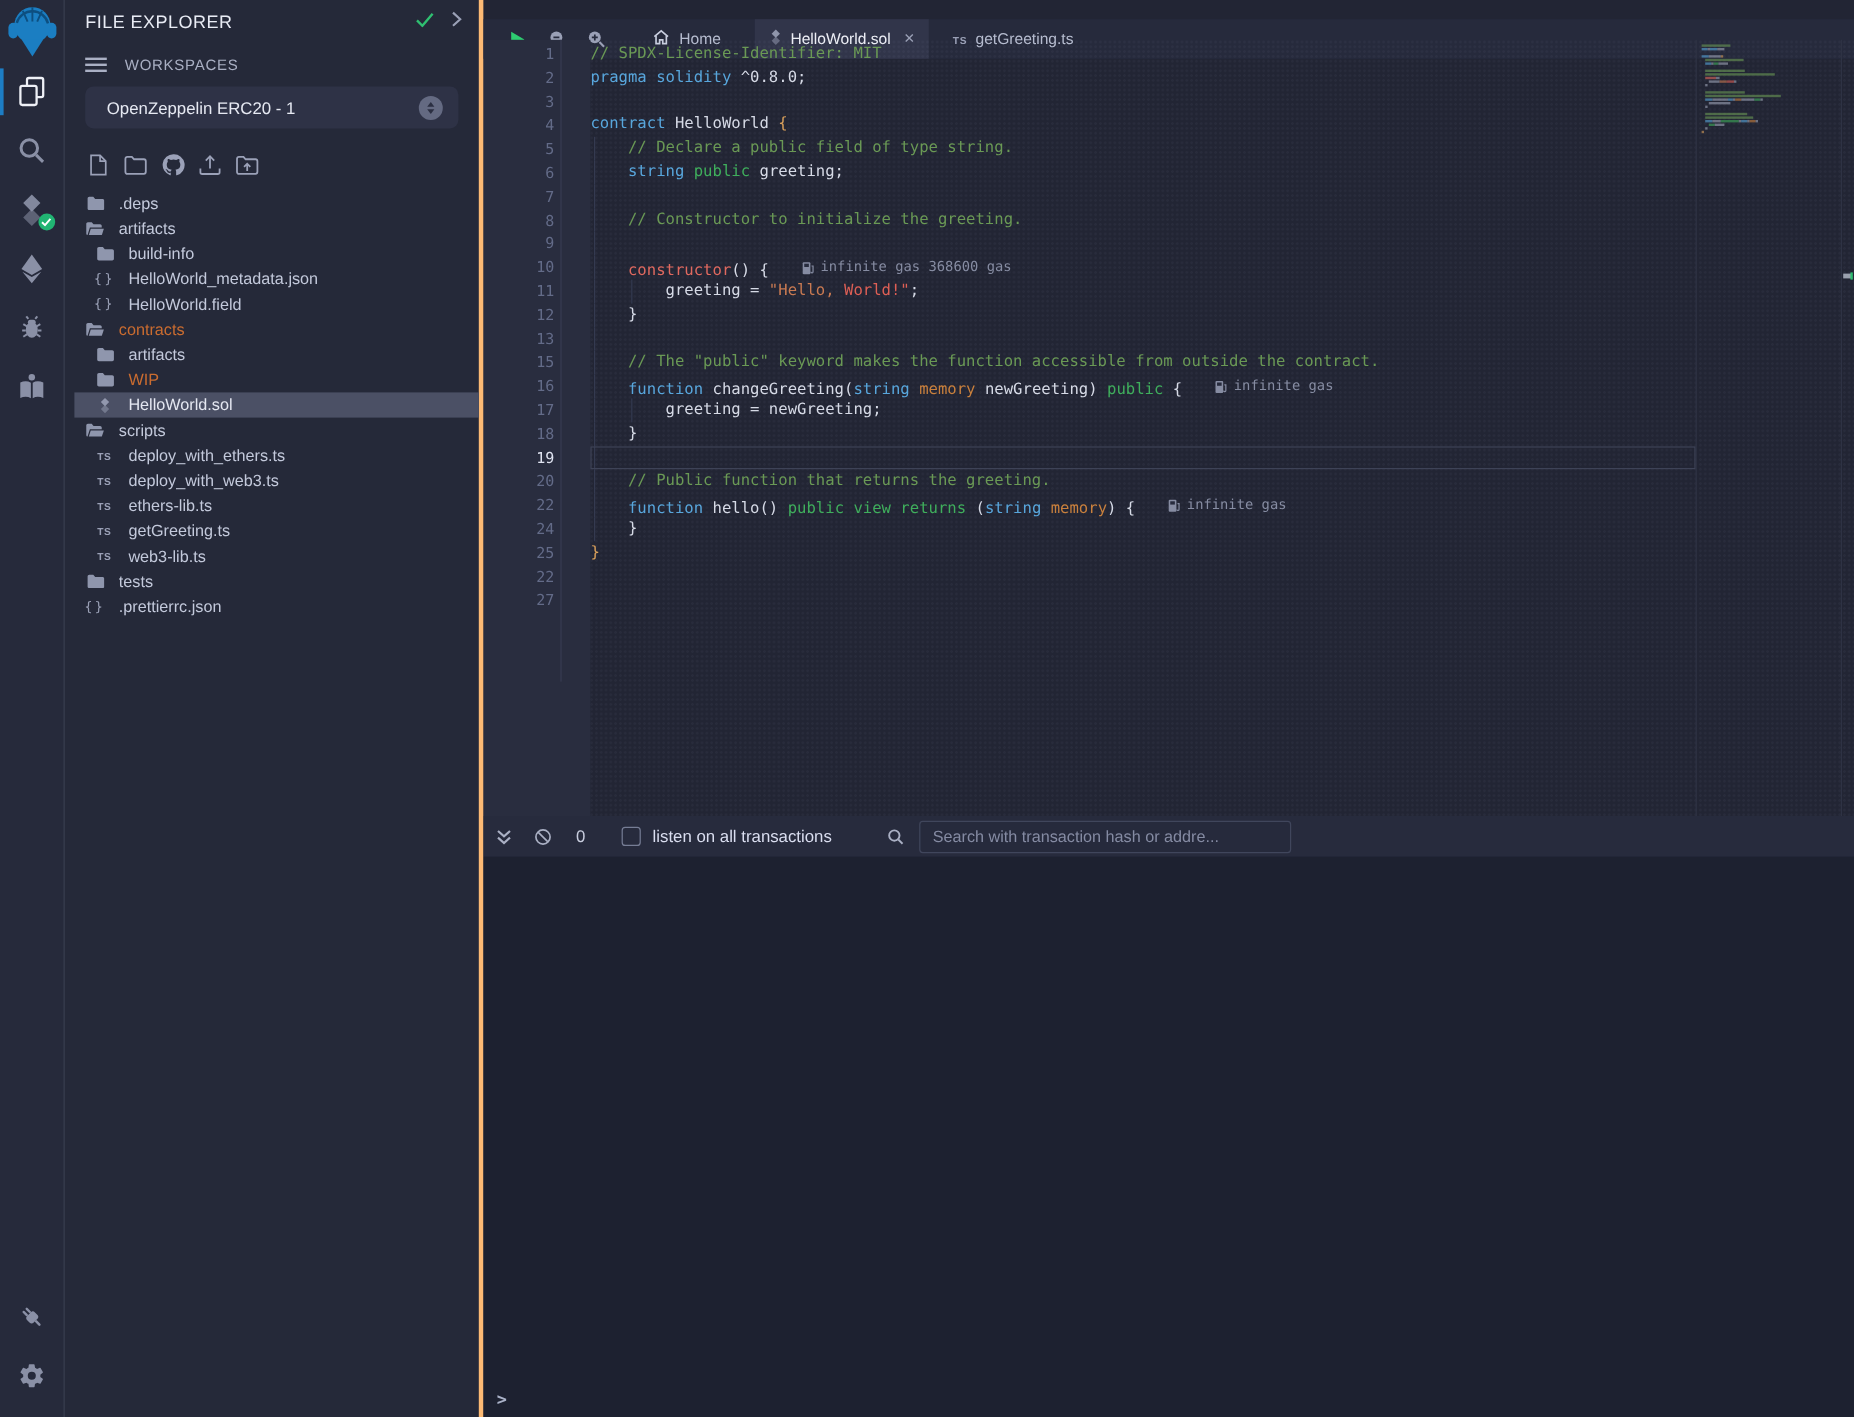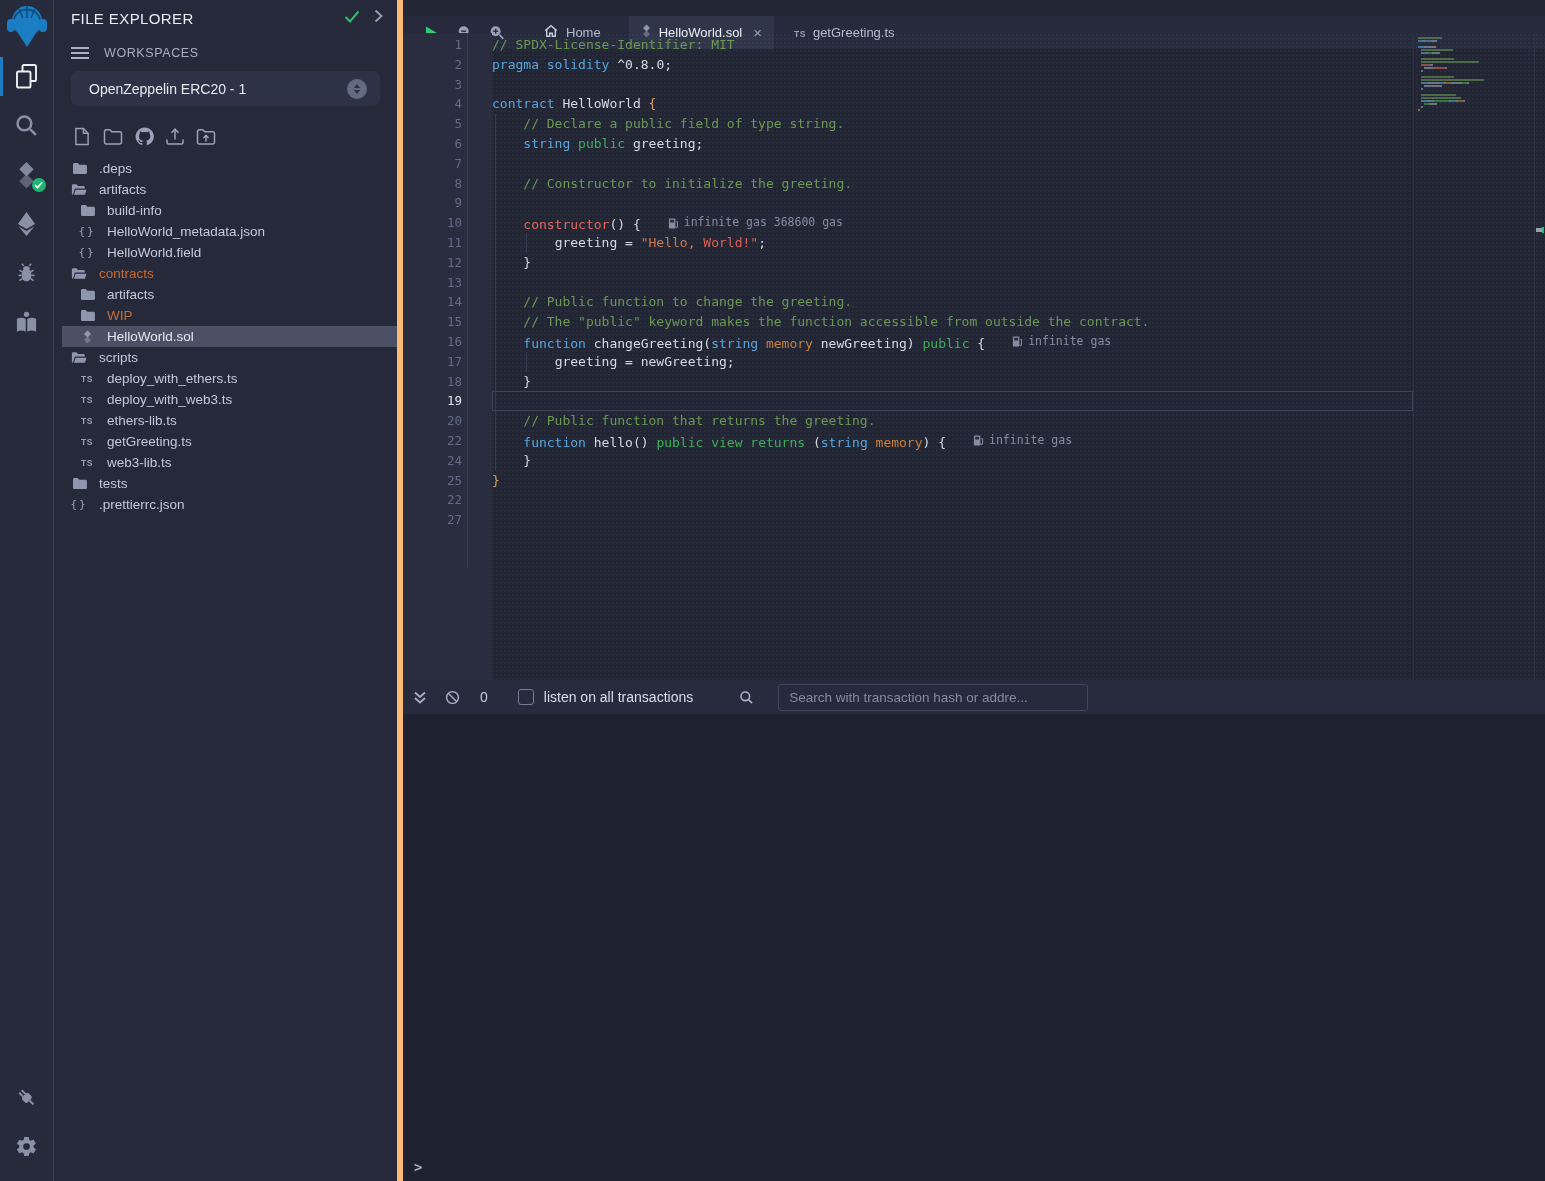--- a/index.html
+++ b/index.html
@@ -16,21 +16,21 @@
   .ib-bottom { margin-top:auto; display:flex; flex-direction:column; align-items:center; width:100%; padding-bottom:10px; }
   .logo { width:50px; height:52px; display:flex; align-items:center; justify-content:center; cursor:pointer; }
   .ibtn { width:54px; height:49px; display:flex; align-items:center; justify-content:center;
     position:relative; cursor:pointer; }
   .ibtn.active::before { content:""; position:absolute; left:0; top:5px; bottom:5px; width:3px; background:#1d7dc4; }
   .badge { position:absolute; right:8px; bottom:7px; width:14px; height:14px; border-radius:50%;
     background:#21b573; display:flex; align-items:center; justify-content:center; }
 
   
   .sidepanel { width:349px; flex:0 0 349px; height:100%; background:#252939; position:relative;
-    border-right:6px solid #fdba74; }
+    border-right:4px solid #fdba74; }
   .sp-head { display:flex; align-items:center; padding:9px 14px 0 17px; }
   .sp-title { font-size:15px; font-weight:500; letter-spacing:.4px; color:#e9ecf5; }
   .sp-head-icons { margin-left:auto; display:flex; align-items:center; gap:14px; }
   .ws-row { display:flex; align-items:center; margin:19px 0 0 17px; gap:15px; }
   .hamburger { width:18px; height:2px; background:#aab0c4; position:relative; cursor:pointer; }
   .hamburger::before,.hamburger::after { content:""; position:absolute; left:0; width:18px; height:2px; background:#aab0c4; }
   .hamburger::before { top:-5px; } .hamburger::after { top:5px; }
   .ws-label { font-size:12.5px; letter-spacing:.6px; color:#a9afc3; }
   .ws-select { margin:11px 17px 0 17px; height:35px; background:#2e3246; border-radius:7px;
     display:flex; align-items:center; padding:0 13px 0 18px; cursor:pointer; }
@@ -432,21 +432,20 @@
           <div class="cl"><span class="ln">8</span><span class="lc"><i class="g1"></i><span>    </span><span class="tk-c">// Constructor to initialize the greeting.</span></span></div>
           <div class="cl"><span class="ln">9</span><span class="lc"><i class="g1"></i><span>    </span></span></div>
           <div class="cl"><span class="ln">10</span><span class="lc"><i class="g1"></i><span>    </span><span class="tk-s">constructor</span><span class="tk-p">() {</span><span class="gas"><svg width="11" height="13" viewBox="0 0 12 13">
                   <rect x="1" y="1" width="7" height="11" rx="1" fill="#868ca2"></rect>
                   <rect x="2.4" y="2.4" width="4.2" height="3" fill="#272b3d"></rect>
                   <path d="M9 4.5h1.4v5.2a1 1 0 0 1-2 .1" stroke="#868ca2" fill="none" stroke-width="1.1"></path>
                 </svg><span>infinite gas 368600 gas</span></span></span></div>
           <div class="cl"><span class="ln">11</span><span class="lc"><i class="g1"></i><i class="g2"></i><span>        </span><span class="tk-p">greeting = </span><span class="tk-s1">"Hello, </span><span class="tk-s2">World!"</span><span class="tk-p">;</span></span></div>
           <div class="cl"><span class="ln">12</span><span class="lc"><i class="g1"></i><span>    </span><span class="tk-p">}</span></span></div>
           <div class="cl"><span class="ln">13</span><span class="lc"><i class="g1"></i><span>    </span></span></div>
-          <div class="cl"><span class="ln">14</span><span class="lc"><i class="g1"></i><span>    </span><span class="tk-c">// Public function to change the greeting.</span></span></div>
           <div class="cl"><span class="ln">15</span><span class="lc"><i class="g1"></i><span>    </span><span class="tk-c">// The "public" keyword makes the function accessible from outside the contract.</span></span></div>
           <div class="cl"><span class="ln">16</span><span class="lc"><i class="g1"></i><span>    </span><span class="tk-b">function</span><span class="tk-p"> changeGreeting(</span><span class="tk-b">string</span><span class="tk-p"> </span><span class="tk-o">memory</span><span class="tk-p"> newGreeting) </span><span class="tk-g">public</span><span class="tk-p"> {</span><span class="gas"><svg width="11" height="13" viewBox="0 0 12 13">
                   <rect x="1" y="1" width="7" height="11" rx="1" fill="#868ca2"></rect>
                   <rect x="2.4" y="2.4" width="4.2" height="3" fill="#272b3d"></rect>
                   <path d="M9 4.5h1.4v5.2a1 1 0 0 1-2 .1" stroke="#868ca2" fill="none" stroke-width="1.1"></path>
                 </svg><span>infinite gas</span></span></span></div>
           <div class="cl"><span class="ln">17</span><span class="lc"><i class="g1"></i><i class="g2"></i><span>        </span><span class="tk-p">greeting = newGreeting;</span></span></div>
           <div class="cl"><span class="ln">18</span><span class="lc"><i class="g1"></i><span>    </span><span class="tk-p">}</span></span></div>
           <div class="cl cur"><span class="ln">19</span><span class="lc"><i class="g1"></i><span></span></span><i class="curbox"></i></div>
           <div class="cl"><span class="ln">20</span><span class="lc"><i class="g1"></i><span>    </span><span class="tk-c">// Public function that returns the greeting.</span></span></div>
@@ -611,20 +610,20 @@
       </span>
       <span class="t-count" style="margin-left:20px">0</span>
       <span class="checkbox" style="margin-left:30px"></span>
       <span class="t-listen" style="margin-left:10px">listen on all transactions</span>
       <span class="term-ic" style="margin-left:46px">
         <svg width="15" height="15" viewBox="0 0 16 16" fill="none" stroke="#aab0c4" stroke-width="1.7">
             <circle cx="6.7" cy="6.7" r="4.6"></circle>
             <line x1="10.2" y1="10.2" x2="14" y2="14"></line>
           </svg>
       </span>
-      <input class="t-input" style="margin-left: 24px;" value="" placeholder="Search with transaction hash or addre...">
+      <input class="t-input" style="margin-left: 12px;" value="" placeholder="Search with transaction hash or addre...">
     </div>
 
     <div class="terminal tex">
       <span class="prompt">&gt;</span>
     </div>
   </main>
 </div>
 
 </body></html>

